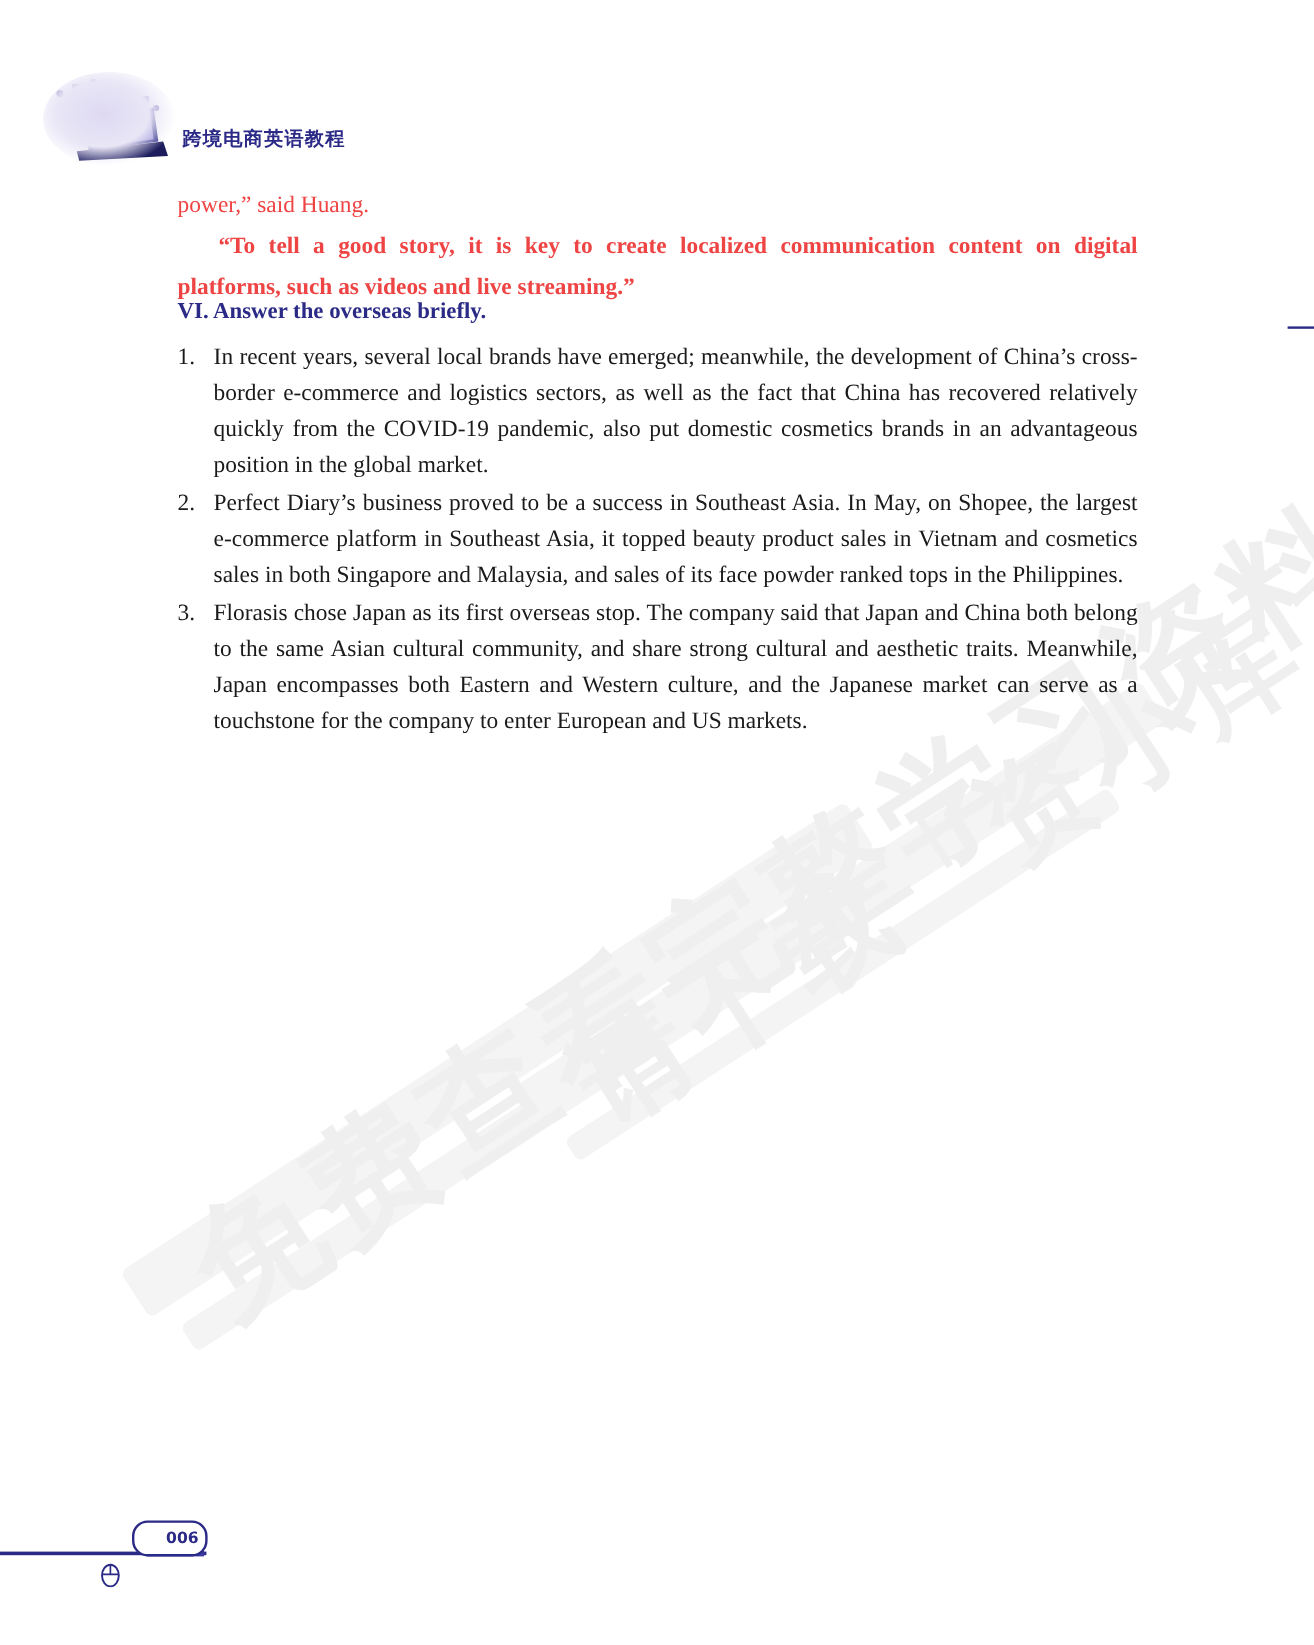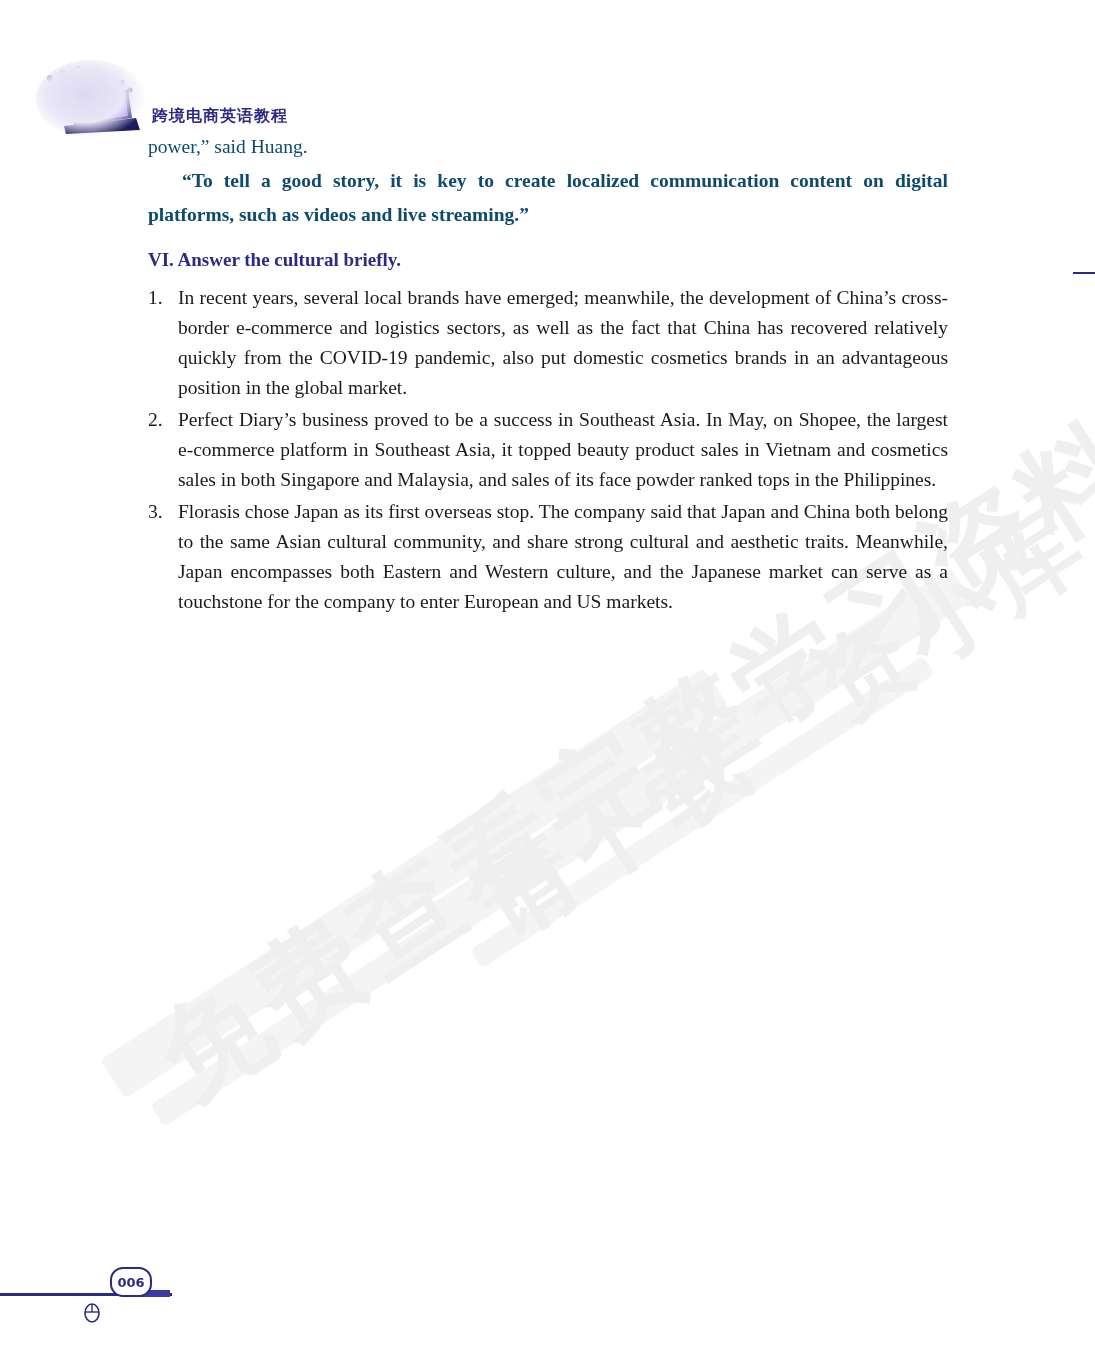--- a/index.html
+++ b/index.html
@@ -101,22 +101,23 @@
     position: absolute;
     left: 0;
     top: 0;
     width: 1095px;
     z-index: 2;
   }
   .para {
     position: absolute;
     font-size: 19.5px;
     line-height: 34px;
-    color: #0c4a6e;
+    color: #ef4444;
     text-align: justify;
+    margin-top: 25px;
   }
   #p-tail {
     left: 148px;
     top: 130px;
     width: 800px;
   }
   #p-quote {
     left: 148px;
     top: 164px;
     width: 800px;
@@ -202,20 +203,21 @@
     border: 2px solid #2b2a86;
     border-radius: 13px;
     color: #2b2a86;
     font-family: "DejaVu Sans", sans-serif;
     font-size: 13px;
     font-weight: bold;
     display: flex;
     align-items: center;
     justify-content: center;
     background: #fff;
+    padding-left: 21px;
   }
   .footer-mouse {
     position: absolute;
     left: 82px;
     top: 40px;
     width: 20px;
     height: 22px;
   }
 </style>
 </head>
@@ -258,21 +260,21 @@
     </div>
     <div class="header-title">跨境电商英语教程</div>
   </div>
 
   <div class="edge-dash"></div>
 
   <div class="content">
     <div class="para" id="p-tail">power,” said Huang.</div>
     <div class="para" id="p-quote">“To tell a good story, it is key to create localized communication content on digital platforms, such as videos and live streaming.”</div>
 
-    <div class="section-heading">VI. Answer the cultural briefly.</div>
+    <div class="section-heading">VI. Answer the overseas briefly.</div>
 
     <div class="qlist">
       <div class="qitem">
         <span class="qnum">1.</span>
         <span>In recent years, several local brands have emerged; meanwhile, the development of China’s cross-border e-commerce and logistics sectors, as well as the fact that China has recovered relatively quickly from the COVID-19 pandemic, also put domestic cosmetics brands in an advantageous position in the global market.</span>
       </div>
       <div class="qitem">
         <span class="qnum">2.</span>
         <span>Perfect Diary’s business proved to be a success in Southeast Asia. In May, on Shopee, the largest e-commerce platform in Southeast Asia, it topped beauty product sales in Vietnam and cosmetics sales in both Singapore and Malaysia, and sales of its face powder ranked tops in the Philippines.</span>
       </div>

